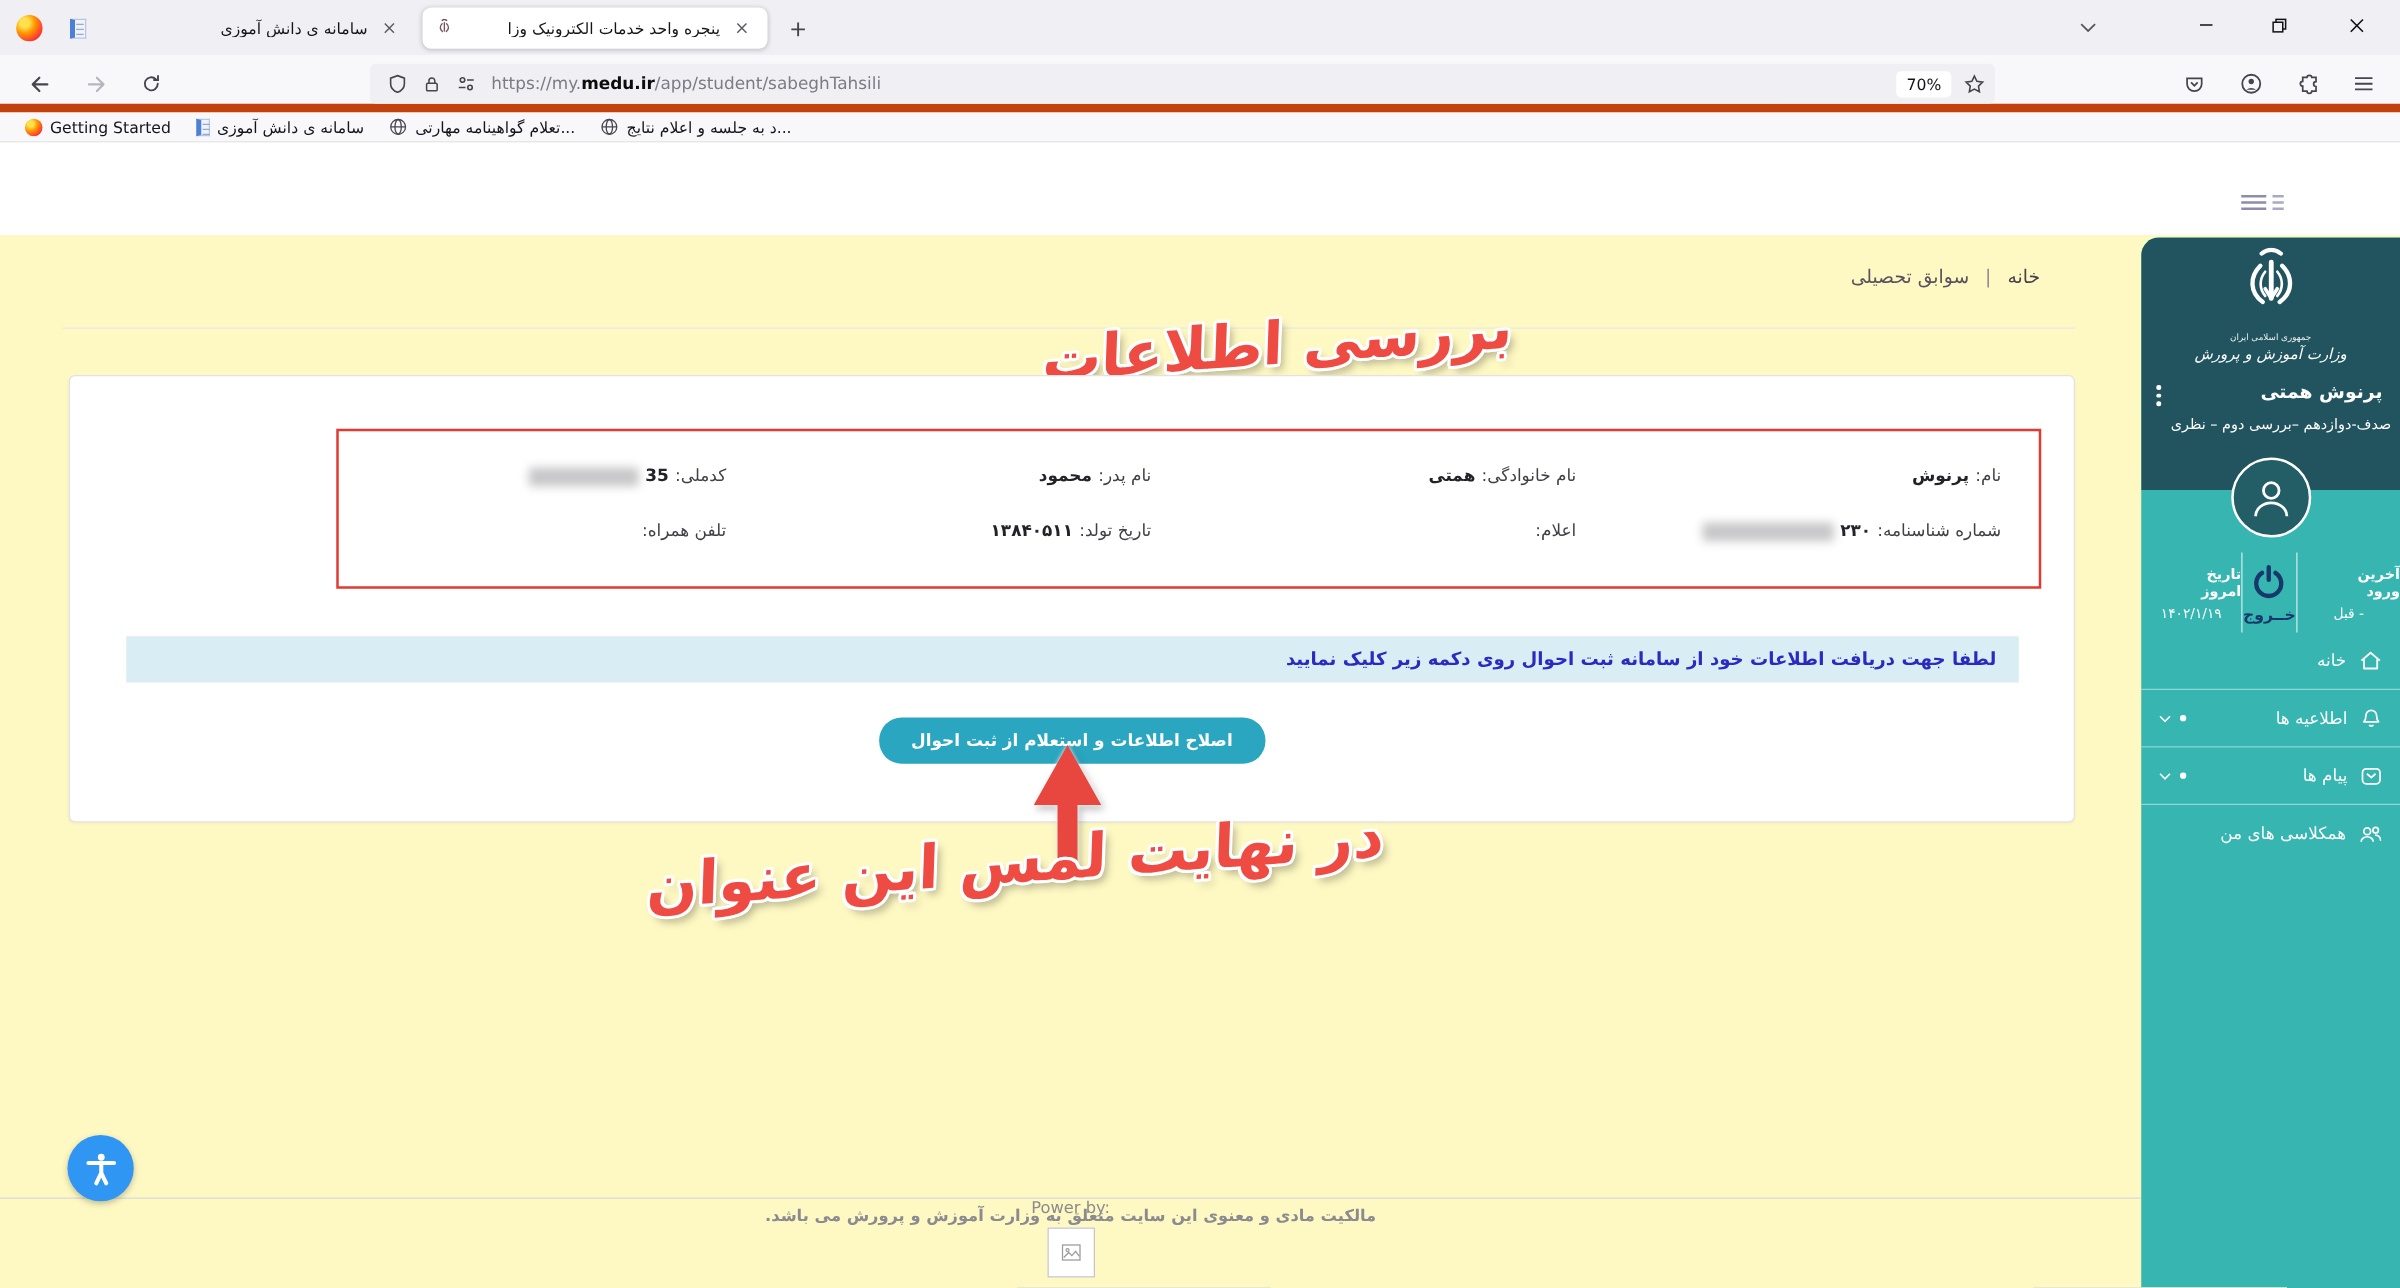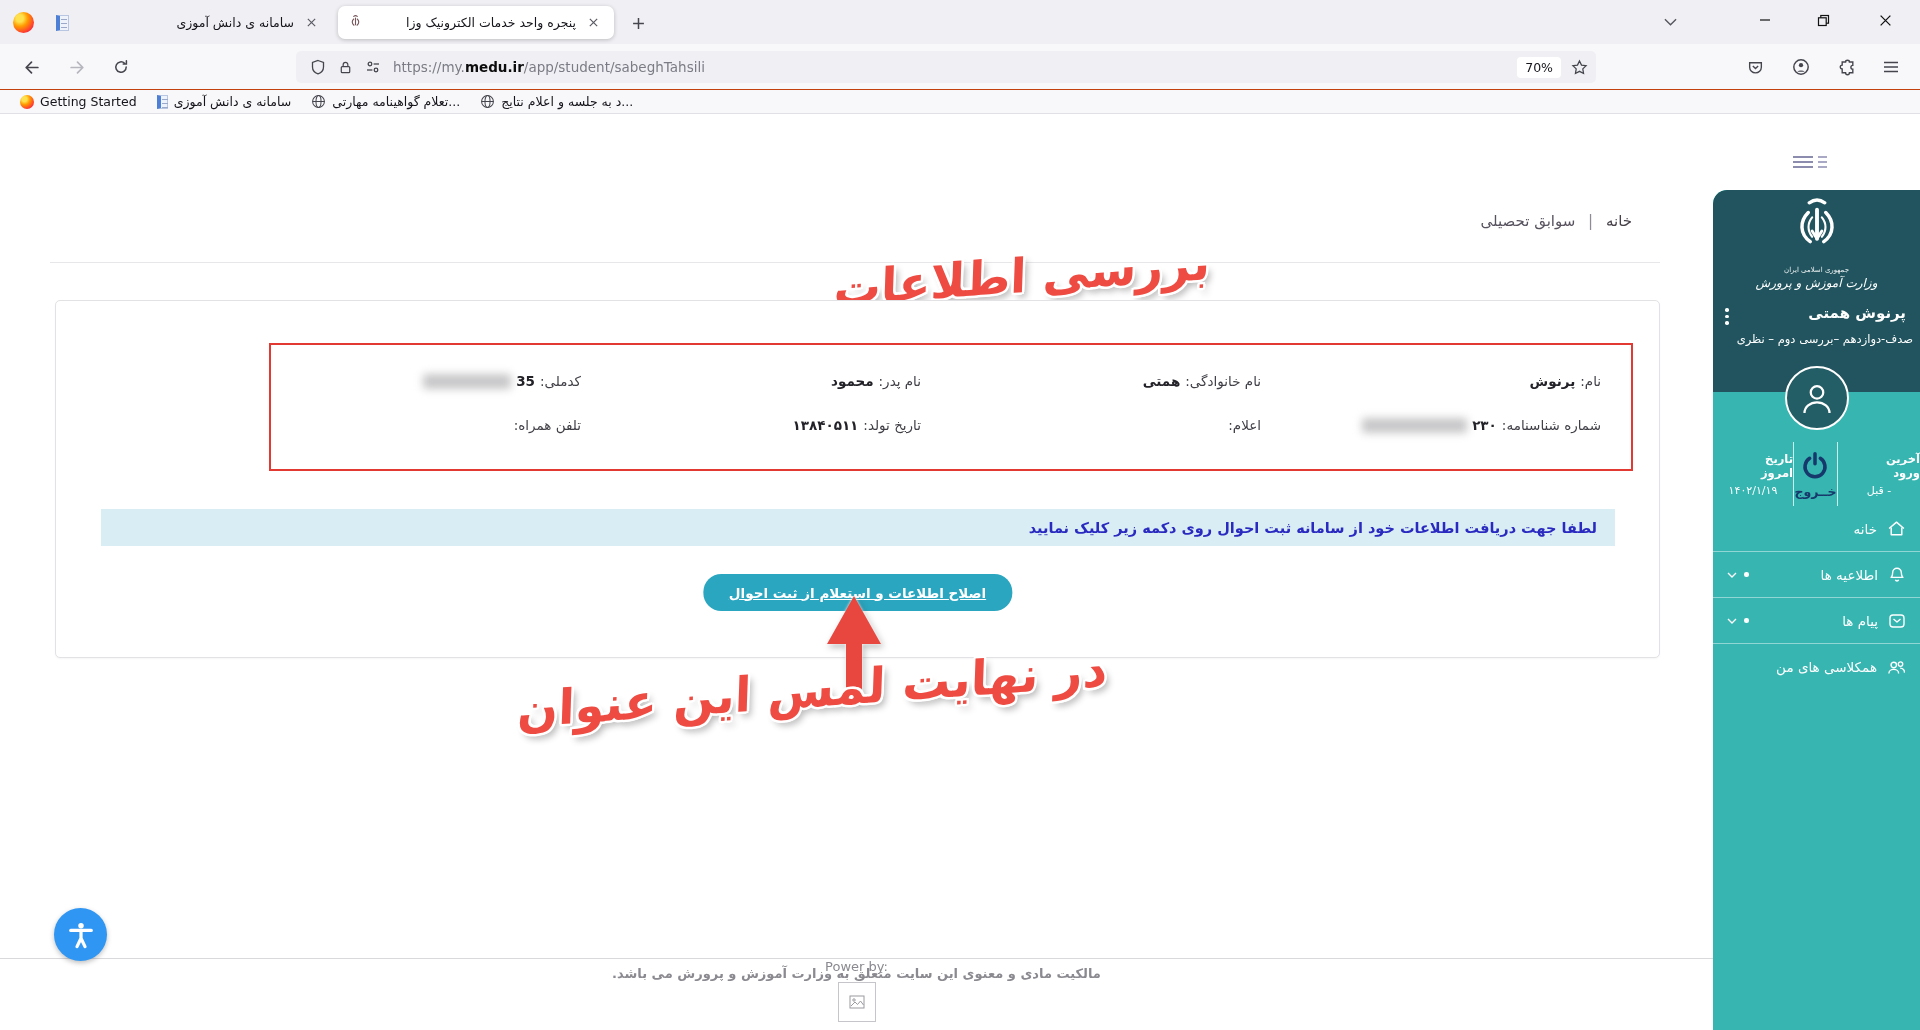--- a/index.html
+++ b/index.html
@@ -1,38 +1,38 @@
 <!DOCTYPE html>
 <html><head>
 <meta charset="utf-8">
 <style>
   html,body{margin:0;padding:0;background:#d8d8dc;}
   *{box-sizing:border-box;}
   .stage{position:relative;width:1920px;height:1030px;overflow:hidden;
-         font-family:"DejaVu Sans","Liberation Sans",sans-serif;background:#ffffff;}
+         font-family:"DejaVu Sans","Liberation Sans",sans-serif;background:#fef9c3;}
   svg{display:block;}
 
   
   .tabstrip{position:absolute;left:0;top:0;width:1920px;height:44px;background:#f0f0f4;}
   .fx-logo{position:absolute;left:13px;top:12px;width:21px;height:21px;border-radius:50%;
     background:radial-gradient(circle at 32% 30%,#ffe14d 0 18%,#ff9a00 40%,#ff3b30 72%,#b5007f 100%);}
   .tab{position:absolute;top:6px;height:33px;border-radius:7px;display:flex;align-items:center;padding:0 10px;}
   .tab .title{font-size:12.5px;color:#15141a;direction:rtl;white-space:nowrap;overflow:hidden;flex:1;text-align:right;
     -webkit-mask-image:linear-gradient(90deg,transparent 0,#000 28px);mask-image:linear-gradient(90deg,transparent 0,#000 28px);}
   .tab1{left:46px;width:286px;}
   .tab2{left:338px;width:276px;background:#fff;box-shadow:0 1px 4px rgba(0,0,0,.22);}
   .tab .closebox{width:22px;height:22px;border-radius:4px;display:flex;align-items:center;justify-content:center;margin-left:6px;flex:none;}
   .doc-fav{width:13px;height:16px;background:#eef2fb;border:1px solid #b9c6e2;border-left:4px solid #4d7fd6;flex:none;margin-right:7px;position:relative;}
   .doc-fav:before{content:"";position:absolute;left:1px;top:3px;width:6px;height:1.5px;background:#9aa8c9;box-shadow:0 4px 0 #9aa8c9,0 8px 0 #9aa8c9;}
   .emb-fav{flex:none;margin-right:7px;}
   .newtab{position:absolute;left:626px;top:11px;width:24px;height:24px;border-radius:5px;display:flex;align-items:center;justify-content:center;}
   .winctl{position:absolute;top:0;height:40px;width:46px;display:flex;align-items:center;justify-content:center;}
   .tablist-btn{position:absolute;left:1655px;top:8px;width:30px;height:28px;display:flex;align-items:center;justify-content:center;border-radius:5px;}
 
-  .toolbar{position:absolute;left:0;top:44px;width:1920px;height:46px;background:#f8f8fa;border-bottom:1px solid #c2410c;}
+  .toolbar{position:absolute;left:0;top:44px;width:1920px;height:46px;background:#f8f8fa;border-bottom:7px solid #c2410c;}
   .navbtn{position:absolute;top:8px;width:30px;height:30px;border-radius:5px;display:flex;align-items:center;justify-content:center;}
   .urlbar{position:absolute;left:296px;top:7px;width:1300px;height:32px;background:#f0f0f4;border-radius:5px;display:flex;align-items:center;padding:0 8px;}
   .urlbar .sep-ic{margin:0 6px;flex:none;}
   .urltext{font-size:13.5px;color:#7b7b85;white-space:nowrap;overflow:hidden;flex:1;margin-left:6px;}
   .urltext b{color:#0c0c0d;font-weight:600;}
   .zoombadge{flex:none;background:#fff;border-radius:4px;padding:3px 8px;font-size:12.5px;color:#15141a;margin-right:10px;}
   .rt-ic{position:absolute;top:9px;width:30px;height:28px;display:flex;align-items:center;justify-content:center;border-radius:5px;}
 
   .bookmarks{position:absolute;left:0;top:90px;width:1920px;height:24px;background:#f8f8fa;border-bottom:1px solid #e0e0e6;
     display:flex;align-items:center;padding-left:12px;gap:4px;}
@@ -60,21 +60,21 @@
   .fieldrow{position:absolute;left:0;width:100%;height:44px;direction:rtl;display:grid;grid-template-columns:1fr 1fr 1fr 1fr;align-items:center;}
   .fieldrow.r1{top:14px;} .fieldrow.r2{top:58px;}
   .cell{padding-right:30px;font-size:13.5px;color:#3f3f46;white-space:nowrap;display:flex;align-items:center;gap:5px;}
   .cell .fvalue{font-weight:bold;color:#222228;}
   .blurbox{display:inline-block;height:15px;background:#c7c7c9;filter:blur(4px);border-radius:2px;}
   .blur-sm{width:88px;} .blur-md{width:105px;}
 
   .notice{position:absolute;left:45px;top:208px;width:1514px;height:37px;background:#d8edf4;direction:rtl;
     display:flex;align-items:center;padding-right:18px;font-size:14.5px;font-weight:bold;color:#2a2ac0;}
   .cta{position:absolute;left:50%;transform:translateX(-50%);top:273px;height:37px;background:#2aa6c0;border:none;border-radius:18px;
-    color:#fff;font-size:13.5px;font-weight:bold;padding:0 26px;direction:rtl;font-family:inherit;cursor:pointer;text-decoration:underline;}
+    color:#fff;font-size:13.5px;font-weight:bold;padding:0 26px;direction:rtl;font-family:inherit;cursor:pointer;}
 
   .red-arrow{position:absolute;left:820px;top:594px;width:70px;height:108px;filter:drop-shadow(0 0 1.5px #fff) drop-shadow(2px 3px 3px rgba(0,0,0,.25));}
   .red-arrow .head{position:absolute;left:7px;top:2px;width:0;height:0;border-left:27px solid transparent;border-right:27px solid transparent;border-bottom:48px solid #e8473f;}
   .red-arrow .shaft{position:absolute;left:26px;top:46px;width:16px;height:58px;background:#e8473f;}
 
   .footer-hr{position:absolute;left:0;top:958px;width:1713px;border-top:1px solid #d9d9dc;}
   .footer-copy{position:absolute;left:0;top:966px;width:1713px;text-align:center;direction:rtl;font-size:13px;color:#8a8a90;font-weight:bold;}
   .powerby{position:absolute;left:0;top:959px;width:1713px;display:flex;align-items:center;justify-content:center;gap:8px;flex-direction:column;}
   .powerby .pb-label{font-size:13px;color:#8a8a90;}
   .pb-box{width:38px;height:40px;border:1px solid #c6c6ca;background:#fff;display:flex;align-items:center;justify-content:center;}

